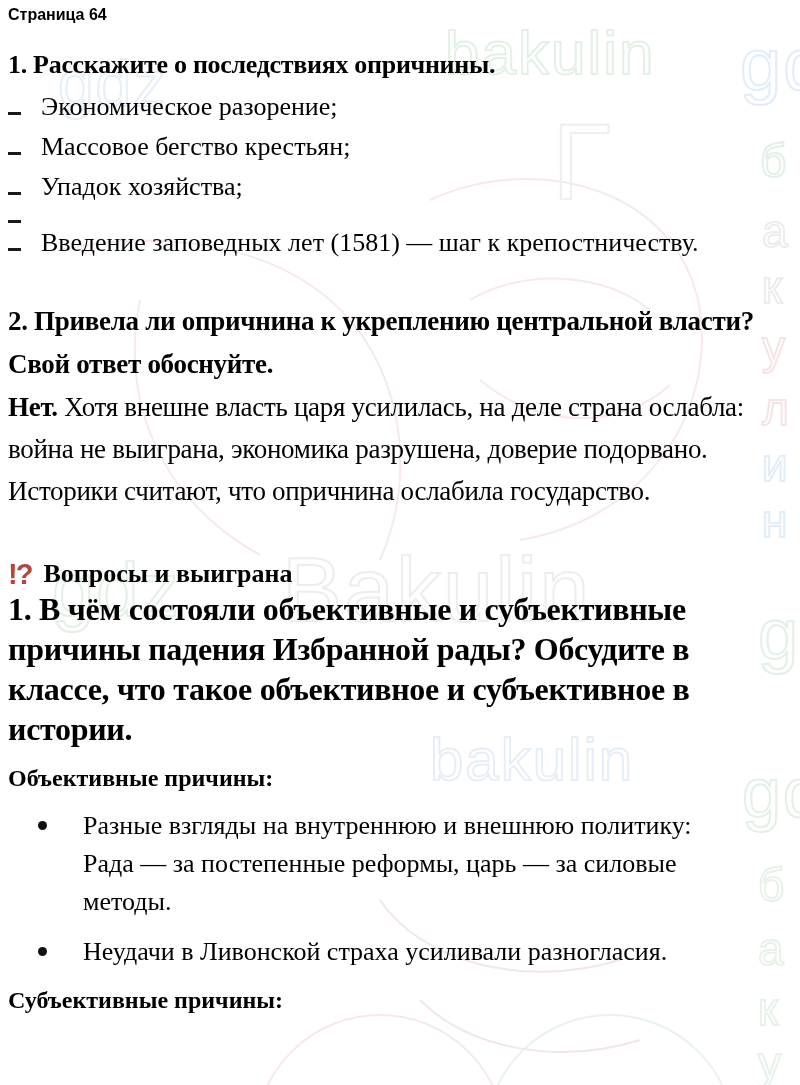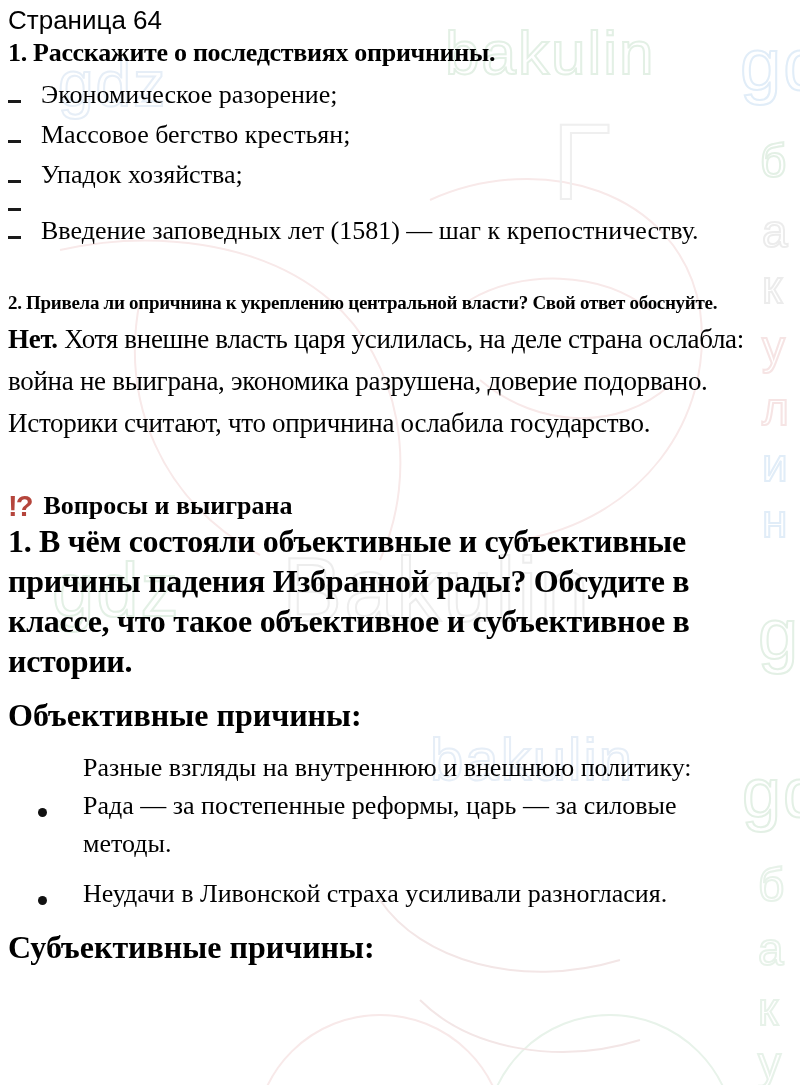--- a/index.html
+++ b/index.html
@@ -27,40 +27,40 @@
     line-height:1;
   }
   .wm-sketch { position:absolute; left:0; top:0; }
   
   .page {
     position:relative; z-index:1;
     padding:5px 8px 0 8px;
   }
   .page-title {
     font-family:"Liberation Sans", sans-serif;
-    font-weight:400; font-size:26px; line-height:1.2;
-    margin-bottom:0;
+    font-weight:700; font-size:16px; line-height:1.2;
+    margin-bottom:24px;
   }
   .q-heading {
     font-weight:700; font-size:26px; line-height:1.3;
     letter-spacing:-0.3px;
   }
   .q1-heading { margin-bottom:5px; }
   .dash-list { list-style:none; }
   .dash-list li {
     display:flex; align-items:center;
     font-size:26px; line-height:40px;
   }
   .dash {
     display:inline-block; width:13px; flex:0 0 13px;
     border-top:3px solid #1a1a1a;
     margin:13px 20px 0 0;
   }
   .q2-heading {
-    margin-top:37px; font-size:19px; line-height:1.6;
+    margin-top:37px; font-size:27px; line-height:1.6;
     max-width:780px;
   }
   .answer-par {
     font-size:27px; line-height:42px; letter-spacing:-0.3px;
     max-width:780px;
   }
   .bold { font-weight:700; }
   .section-head {
     margin-top:47px;
     display:flex; align-items:center; gap:12px;
@@ -69,25 +69,25 @@
     font-family:"Liberation Sans", sans-serif;
     font-weight:800; font-size:29px; line-height:1;
     letter-spacing:-2px;
   }
   .section-title { font-weight:700; font-size:26px; }
   .task-heading {
     font-size:32px; line-height:40px;
     letter-spacing:-0.3px; max-width:795px;
   }
   .sub-label {
-    margin-top:14px; font-weight:700; font-size:32px; line-height:1.3;
+    margin-top:14px; font-weight:700; font-size:24px; line-height:1.3;
   }
   .bullet-list { list-style:none; margin-top:6px; }
   .bullet-list li {
-    display:flex; align-items:center;
+    display:flex; align-items:flex-start;
     font-size:26px; line-height:38px;
     margin-top:12px;
   }
   .bullet-list li .txt { max-width:660px; }
   .dot {
     width:9px; height:9px; flex:0 0 9px; border-radius:50%;
     background:#111;
     margin:14px 36px 0 30px;
   }
 </style>

